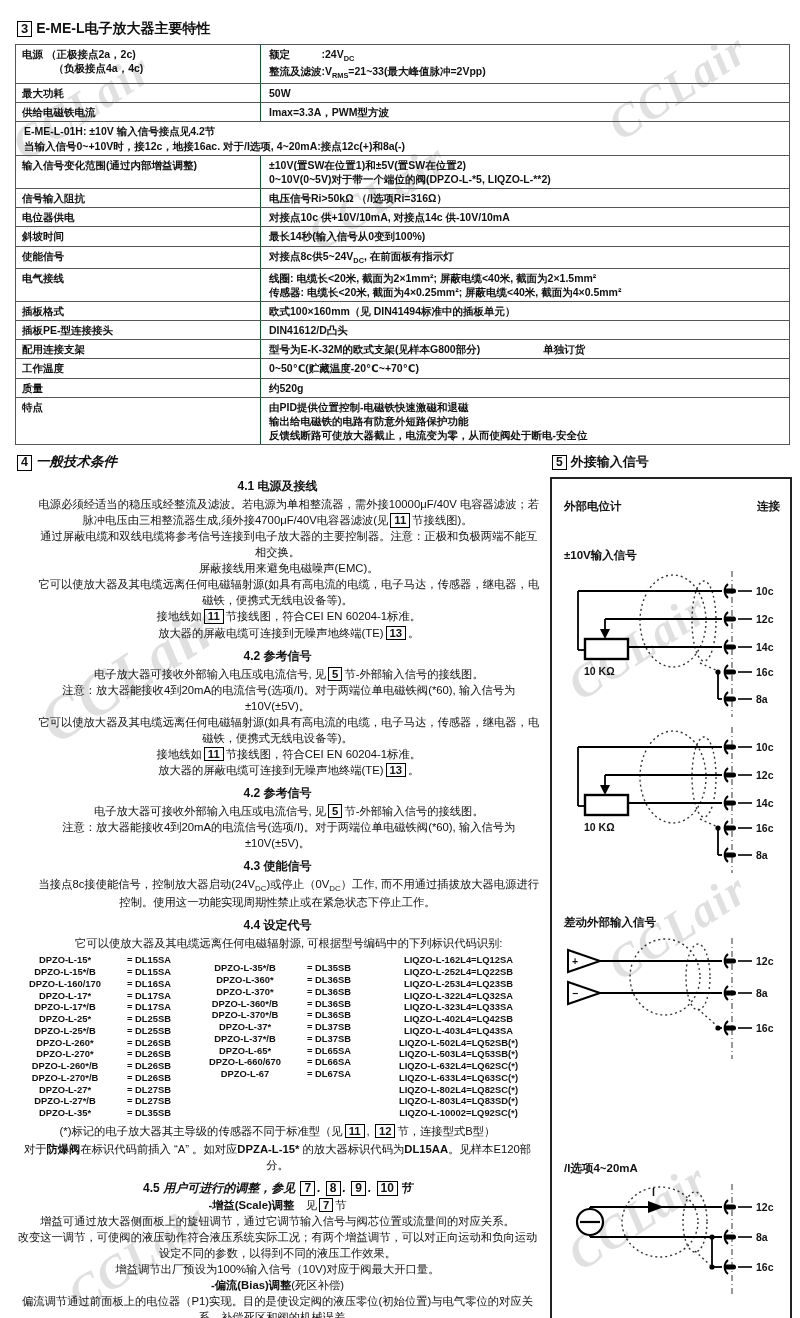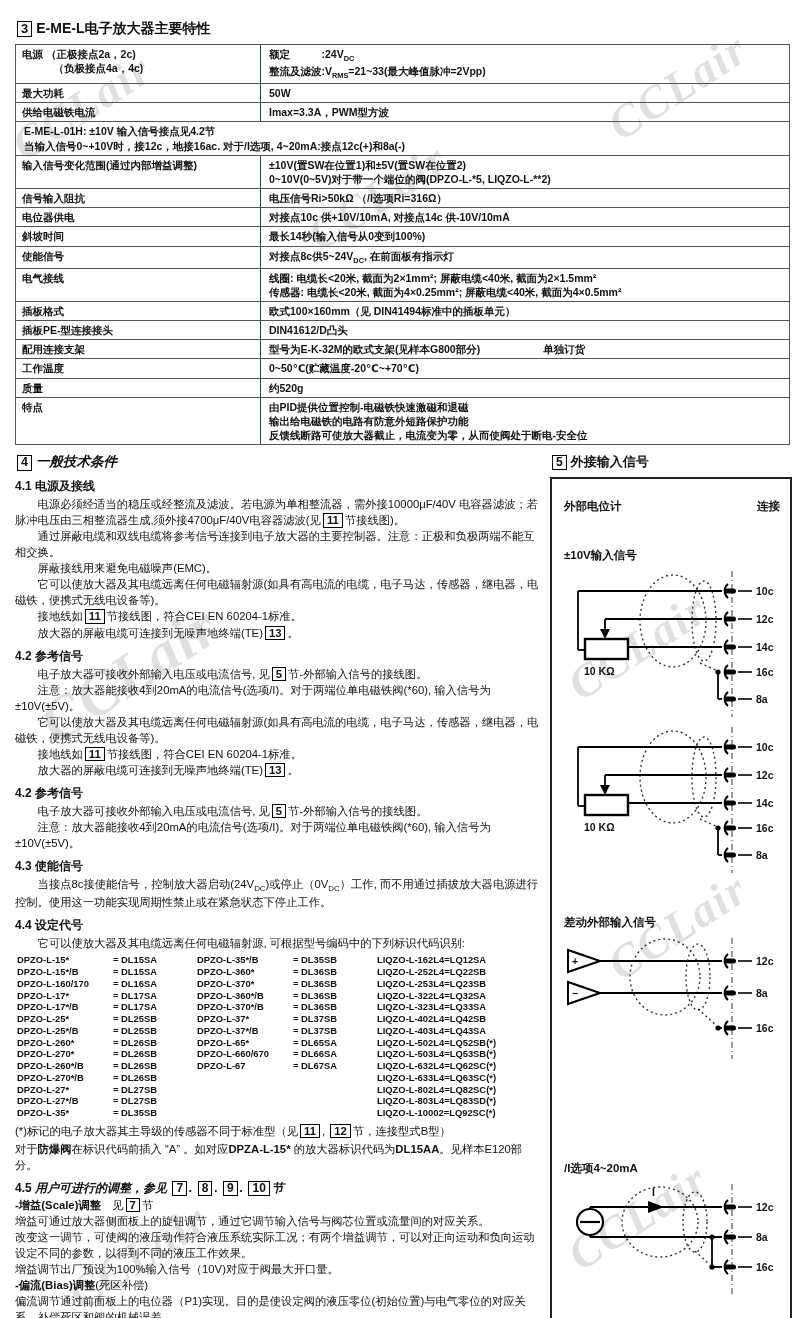--- a/index.html
+++ b/index.html
@@ -23,27 +23,27 @@
   .tlabel{width:232px;flex:none;border-right:1px solid #14532d;padding:2px 6px;}
   .tvalue{flex:1;padding:2px 8px;}
   
   .main{display:flex;gap:10px;padding:0 8px 0 15px;align-items:flex-start;}
   .leftcol{width:525px;flex:none;}
   .rightcol{width:242px;flex:none;}
   .h4{font-size:13.5px;font-weight:bold;font-style:italic;margin:2px 0 4px;}
   .h4 .nbox{font-size:12.5px;margin-right:4px;}
   .h5{font-size:13px;font-weight:bold;margin:2px 0 6px;}
   .h5 .nbox{font-size:12px;margin-right:4px;}
-  .sub{margin-top:7px;}
+  .sub{margin-top:7px;text-align:center;}
   .subh{font-size:12px;font-weight:bold;margin-bottom:1px;}
   .subh45{font-size:12px;font-weight:bold;font-style:italic;}
   .para{font-size:11.3px;line-height:1.42;}
   .codes{display:flex;gap:12px;margin:3px 0 4px 2px;font-size:9.4px;font-weight:bold;line-height:1.25;}
   .codecol1{width:168px;flex:none;}
-  .codecol2{width:168px;flex:none;}
+  .codecol2{width:168px;flex:none;margin-top:8px;}
   .codecol3{flex:1;}
   .codeline{display:flex;}
   .cname{width:96px;flex:none;}
   .ccode{flex:1;}
   .codeline3{white-space:nowrap;}
   .notes .para{margin-top:2px;}
   
   .panel{border:2px solid #222;margin-top:4px;padding:12px 4px 10px 8px;height:858px;}
   .panelhead{display:flex;justify-content:space-between;font-size:11.5px;font-weight:bold;
              padding:8px 6px 0 4px;}

